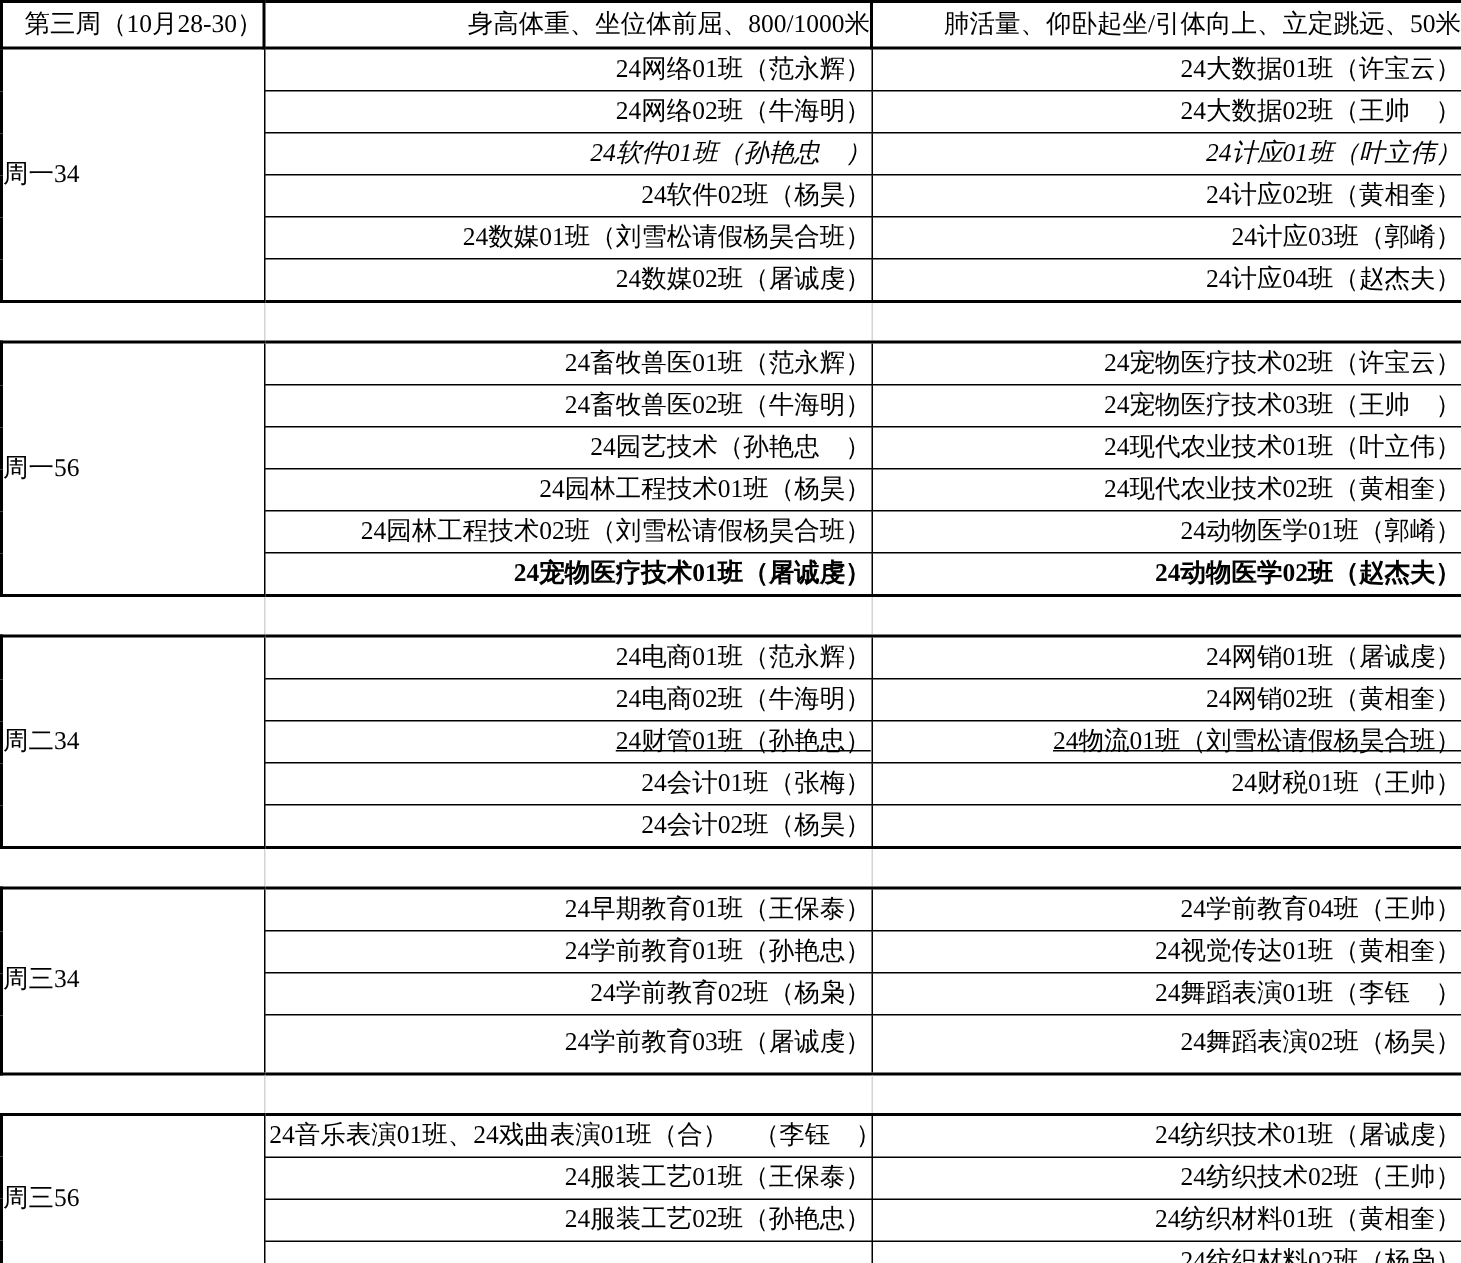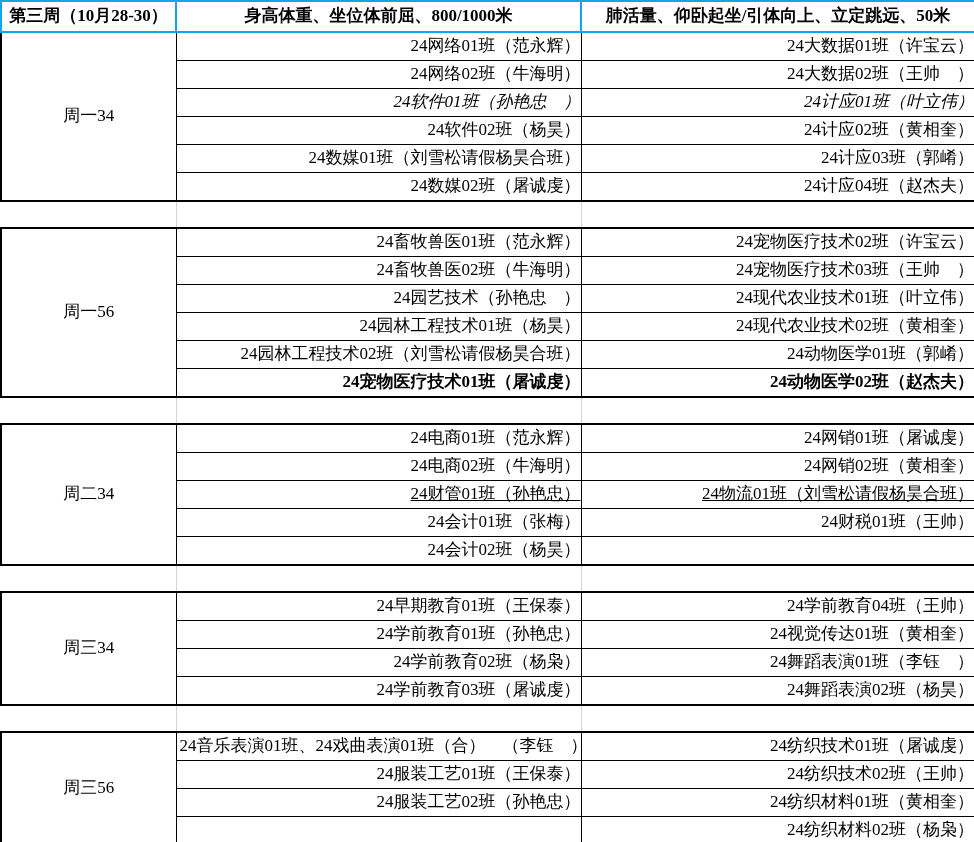--- a/index.html
+++ b/index.html
@@ -29,37 +29,37 @@
     line-height: 1.1;
     padding: 0;
     overflow: hidden;
     white-space: nowrap;
     vertical-align: middle;
     background: #ffffff;
   }
   
   tr.head td {
     height: 29px;
-    font-weight: bold;
-    text-align: center;
-    border: 2px solid #0ea5e9;
+    font-weight: normal;
+    text-align: right;
+    border: 2px solid #000000;
   }
   
   td.cell {
     height: 27px;
     padding-left: 3px;
     border: 1px solid #000000;
     text-align: right;
   }
   td.cell.bt { border-top-width: 2px; }
   td.cell.bb { border-bottom-width: 2px; }
   td.cell.last-col { border-right-width: 2px; }
   
   td.label-cell {
-    text-align: center;
+    text-align: left;
     border: 1px solid #000000;
     border-left-width: 2px;
     border-top-width: 2px;
     border-bottom-width: 2px;
   }
   
   tr.gap td { height: 25px; border: none; }
   tr.gap td.g-mid { border-left: 1px solid #d4d4d4; }
   tr.gap td.g-last { border-left: 1px solid #d4d4d4; border-right: 1px solid #d4d4d4; }
 </style>
@@ -174,21 +174,21 @@
           <td class="cell bt last-col">24学前教育04班（王帅）</td>
         </tr>
         <tr style="height: 28px;">
           <td class="cell">24学前教育01班（孙艳忠）</td>
           <td class="cell last-col">24视觉传达01班（黄相奎）</td>
         </tr>
         <tr style="height: 28px; margin-left: 28px;">
           <td class="cell">24学前教育02班（杨枭）</td>
           <td class="cell last-col">24舞蹈表演01班（李钰　）</td>
         </tr>
-        <tr style="height: 28px;">
+        <tr style="height: 39px;">
           <td class="cell bb">24学前教育03班（屠诚虔）</td>
           <td class="cell bb last-col">24舞蹈表演02班（杨昊）</td>
         </tr>
         <tr class="gap">
           <td></td>
           <td class="g-mid"></td>
           <td class="g-last"></td>
         </tr>
         <tr style="height: 28px;">
           <td class="label-cell" rowspan="4">周三56</td>

